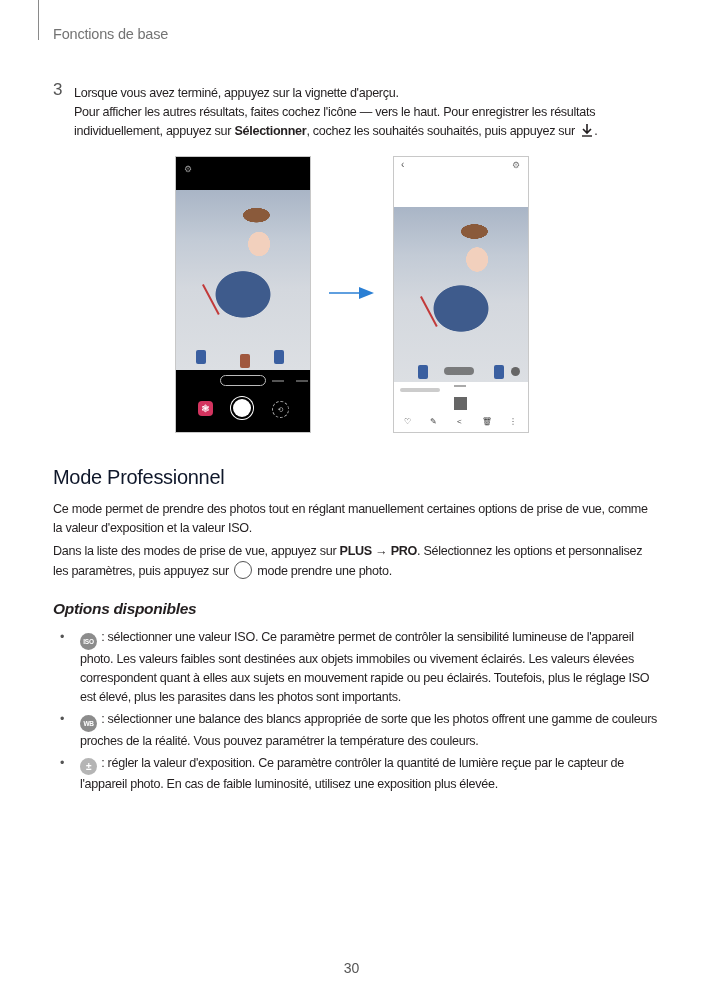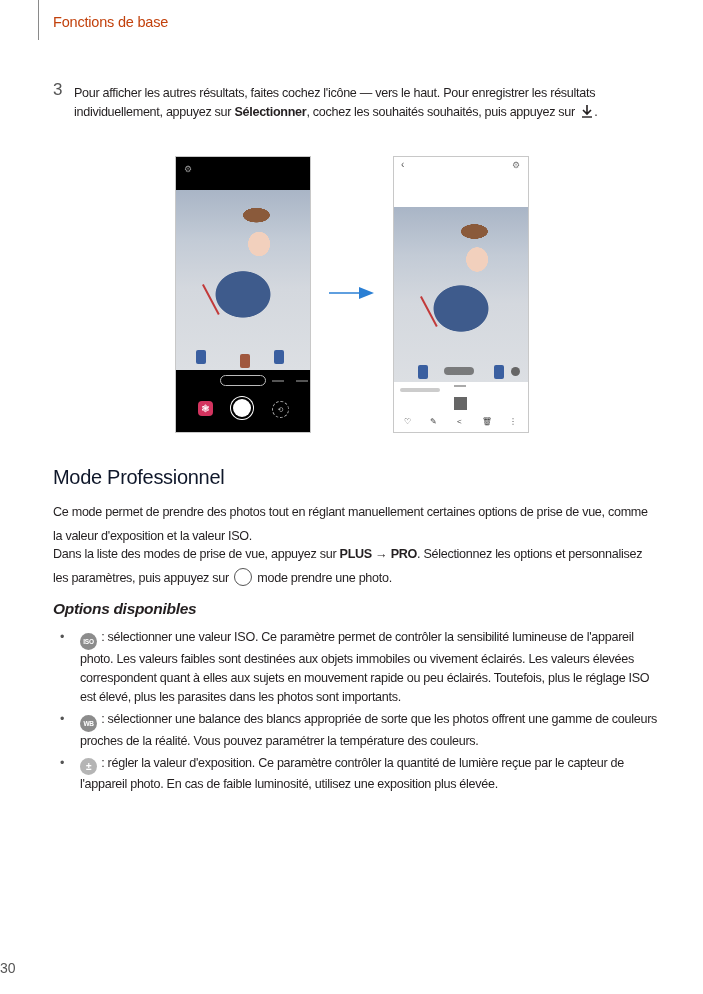--- a/index.html
+++ b/index.html
@@ -1,21 +1,21 @@
 <!DOCTYPE html>
 <html><head>
 <meta charset="utf-8">
 <style>
   html, body { margin: 0; padding: 0; background: #ffffff; }
   body { width: 703px; height: 994px; position: relative; overflow: hidden;
          font-family: "Liberation Sans", sans-serif; color: #231f20; }
   .abs { position: absolute; }
 
   .header-rule { left: 38px; top: 0; width: 1px; height: 40px; background: #8a8a8a; }
-  .header-title { left: 53px; top: 14px; font-size: 14.5px; color: #c2410c; letter-spacing: -0.2px; }
+  .header-title { left: 53px; top: 26px; font-size: 14.5px; color: #737373; letter-spacing: -0.2px; }
 
   .step-num { left: 53px; top: 80px; font-size: 17px; color: #555; }
   .step-text { left: 74px; top: 84px; width: 580px; font-size: 12.6px; line-height: 19px; letter-spacing: -0.3px; }
   .step-text p { margin: 0; }
   .b { font-weight: bold; }
   .dl-icon { display: inline-block; width: 14px; height: 14px; vertical-align: -2px; margin-left: 2px; }
 
   
   .phone { border: 1px solid #c8c8c8; overflow: hidden; }
   .phone1 { left: 175px; top: 156px; width: 134px; height: 275px; background: #000; }
@@ -49,44 +49,45 @@
   .thumb { left: 60px; top: 15px; width: 13px; height: 13px; background: #666; }
   .tb-icon { font-size: 8px; color: #444; top: 35px; }
 
   .play-pill { left: 50px; top: 210px; width: 30px; height: 8px; background: rgba(80,80,80,0.7); border-radius: 5px; }
   .round-btn { left: 117px; top: 210px; width: 9px; height: 9px; border-radius: 50%; background: #666; }
 
   .arrow { left: 327px; top: 286px; width: 48px; height: 14px; }
 
   
   .section-title { left: 53px; top: 466px; font-size: 20px; color: #0f172a; letter-spacing: -0.3px; }
-  .para { left: 53px; width: 600px; font-size: 12.6px; line-height: 24px; letter-spacing: -0.3px; }
+  .para { left: 53px; width: 600px; font-size: 12.6px; line-height: 19px; letter-spacing: -0.3px; }
   .para1 { top: 500px; }
   .para2 { top: 542px; }
   .shutter-inline { display: inline-block; width: 16px; height: 16px; border: 1px solid #555; border-radius: 50%; vertical-align: -4px; margin: 0 2px; }
 
   .subhead { left: 53px; top: 600px; font-size: 15.5px; font-weight: bold; letter-spacing: -0.3px; font-style: italic; }
 
   .bullet-list { left: 60px; top: 628px; width: 600px; font-size: 12.6px; line-height: 19px; letter-spacing: -0.3px; }
   .bullet { position: relative; padding-left: 20px; margin-bottom: 3px; }
   .bullet .dot { position: absolute; left: 0; top: 0; color: #555; }
   .opt-icon { display: inline-block; width: 17px; height: 17px; border-radius: 50%; background: #8c8c8c; color: #fff;
               font-size: 6.5px; font-weight: bold; line-height: 17px; text-align: center; vertical-align: -3px; margin-right: 1px; }
   .opt-icon.ev { background: #b5b5b5; font-size: 10px; }
 
-  .page-num { left: 0; width: 703px; top: 960px; font-size: 14px; color: #555; }
+  .page-num { left: 0; width: 703px; top: 960px; text-align: center; font-size: 14px; color: #555; }
 </style>
 </head>
 <body>
 
 <div class="abs header-rule"></div>
 <div class="abs header-title">Fonctions de base</div>
 
 <div class="abs step-num">3</div>
 <div class="abs step-text">
+  <p>Lorsque vous avez terminé, appuyez sur la vignette d'aperçu.</p>
   <p><span>Pour afficher les autres résultats, faites cochez l'icône — vers le haut. Pour enregistrer les résultats individuellement, appuyez sur </span><span class="b">Sélectionner</span><span>, cochez les souhaités souhaités, puis appuyez sur </span><svg class="dl-icon" viewBox="0 0 14 14">
         <path d="M7 1 V10 M3 6 L7 10 L11 6" stroke="#231f20" stroke-width="1.6" fill="none"></path>
         <path d="M2 13 H12" stroke="#231f20" stroke-width="1.4"></path>
       </svg><span>.</span></p>
 </div>
 
 <div class="abs phone phone1">
   <span class="abs gear-icon" style="left:8px;top:7px;">⚙</span>
   <div class="abs photo p1-photo">
     <div class="abs brush" style="left:26px;top:95px;"></div>

